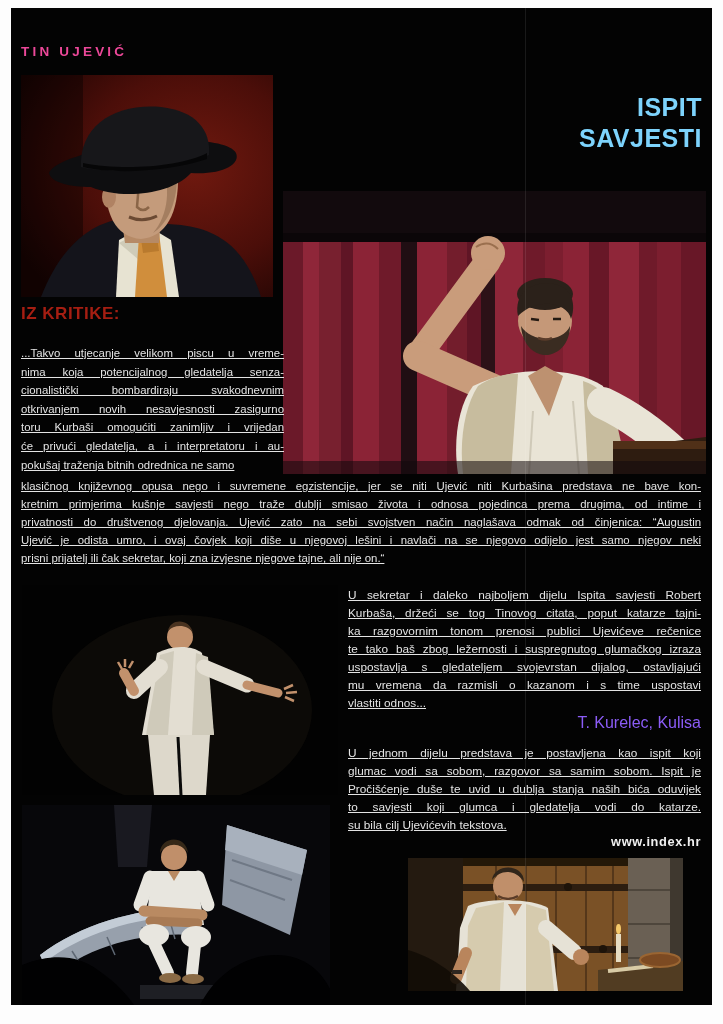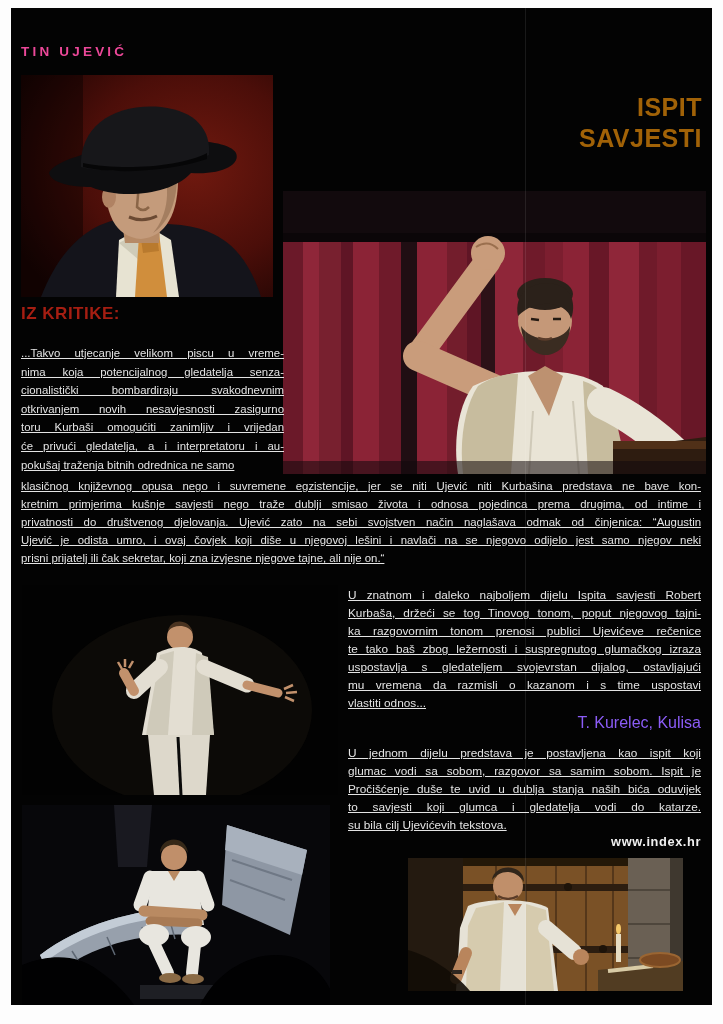--- a/index.html
+++ b/index.html
@@ -11,21 +11,21 @@
     position:absolute;left:11px;top:8px;width:701px;height:997px;
     background:#030303;overflow:hidden;
   }
   .author-title{
     position:absolute;left:10px;top:36px;
     color:#ec4899;font-size:13.5px;font-weight:bold;letter-spacing:3.2px;
   }
   .portrait{position:absolute;left:10px;top:67px;width:252px;height:222px;}
   .show-title{
     position:absolute;top:84px;right:10px;text-align:right;
-    color:#a16207;font-size:25px;line-height:31px;font-weight:bold;letter-spacing:0.5px;
+    color:#7dd3fc;font-size:25px;line-height:31px;font-weight:bold;letter-spacing:0.5px;
   }
   .kritike-heading{
     position:absolute;left:10px;top:296px;
     color:#a51e12;font-size:17px;font-weight:bold;letter-spacing:0.5px;
   }
   .photo-main{position:absolute;left:272px;top:183px;width:423px;height:283px;}
   .photo-mid{position:absolute;left:11px;top:577px;width:316px;height:210px;}
   .photo-bl{position:absolute;left:11px;top:797px;width:308px;height:200px;}
   .photo-br{position:absolute;left:397px;top:850px;width:275px;height:133px;}
   .textblock{position:absolute;color:#e4e4e4;text-decoration:underline;}
@@ -173,22 +173,22 @@
       <path d="M112,106 L102,88" stroke="#c2916c" stroke-width="10" stroke-linecap="round" fill="none"></path>
       <path d="M100,84 l-4,-7 M103,82 l0,-8 M107,83 l4,-7" stroke="#c2916c" stroke-width="2.5" fill="none"></path>
       <path d="M182,82 L225,100" stroke="#e3ded2" stroke-width="15" stroke-linecap="round" fill="none"></path>
       <path d="M225,100 L256,108" stroke="#c2916c" stroke-width="9" stroke-linecap="round" fill="none"></path>
       <path d="M262,104 l9,-4 M264,108 l11,-1 M263,112 l9,4" stroke="#c2916c" stroke-width="2.5" fill="none"></path>
       <path d="M126,150 L188,150 L184,210 L132,210 Z" fill="#ddd8cb"></path>
       <path d="M156,152 L159,210" stroke="#0a0a0a" stroke-width="3" fill="none"></path>
     </svg>
 
     <div class="textblock review-block">
-      <div class="jl">U znatnom i daleko najboljem dijelu Ispita savjesti Robert</div>
-      <div class="jl">Kurbaša, držeći se tog Tinovog tonom, poput njegovog tajni-</div>
+      <div class="jl">U sekretar i daleko najboljem dijelu Ispita savjesti Robert</div>
+      <div class="jl">Kurbaša, držeći se tog Tinovog citata, poput katarze tajni-</div>
       <div class="jl">ka razgovornim tonom prenosi publici Ujevićeve rečenice</div>
       <div class="jl">te tako baš zbog ležernosti i suspregnutog glumačkog izraza</div>
       <div class="jl">uspostavlja s gledateljem svojevrstan dijalog, ostavljajući</div>
       <div class="jl">mu vremena da razmisli o kazanom i s time uspostavi</div>
       <div class="ll">vlastiti odnos...</div>
     </div>
 
     <div class="attribution">T. Kurelec, Kulisa</div>
 
     <div class="textblock quote-block">

